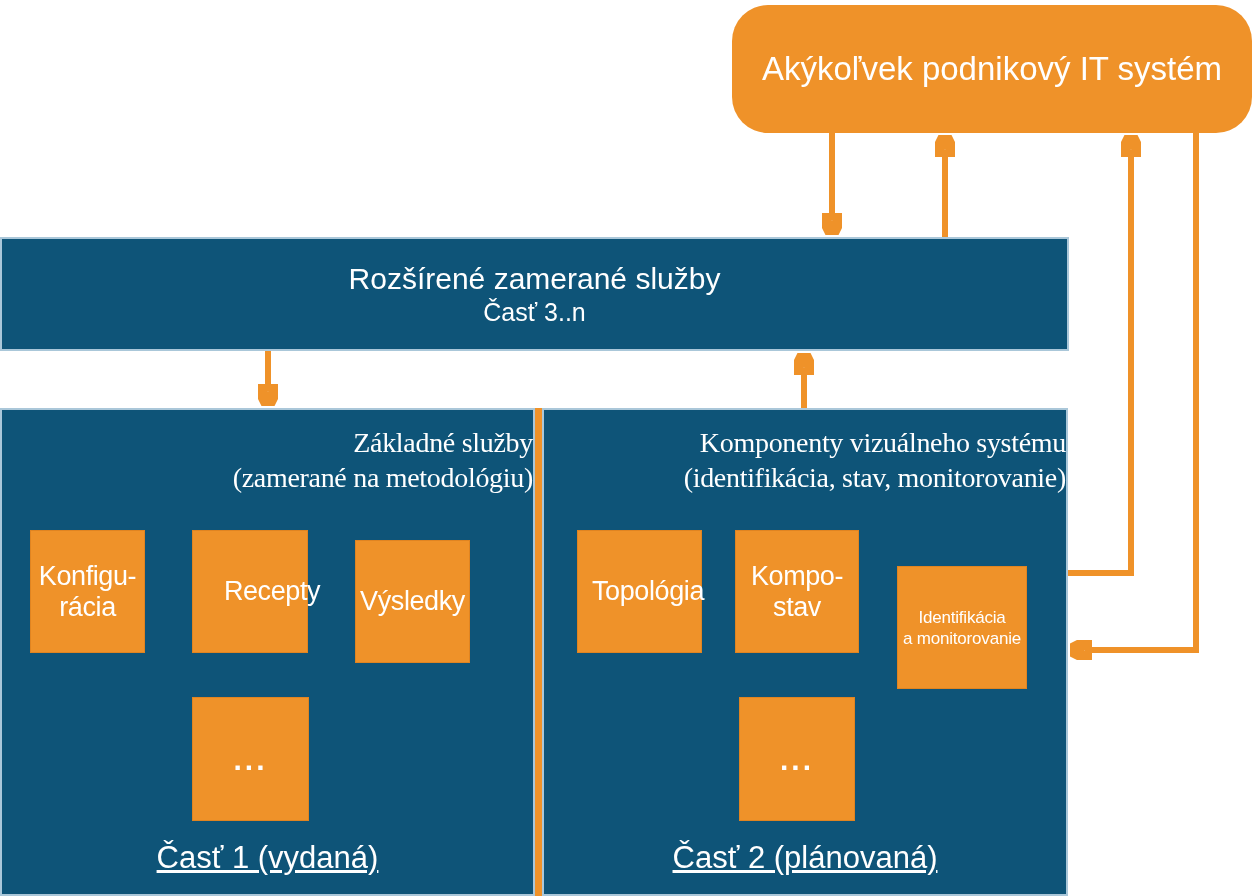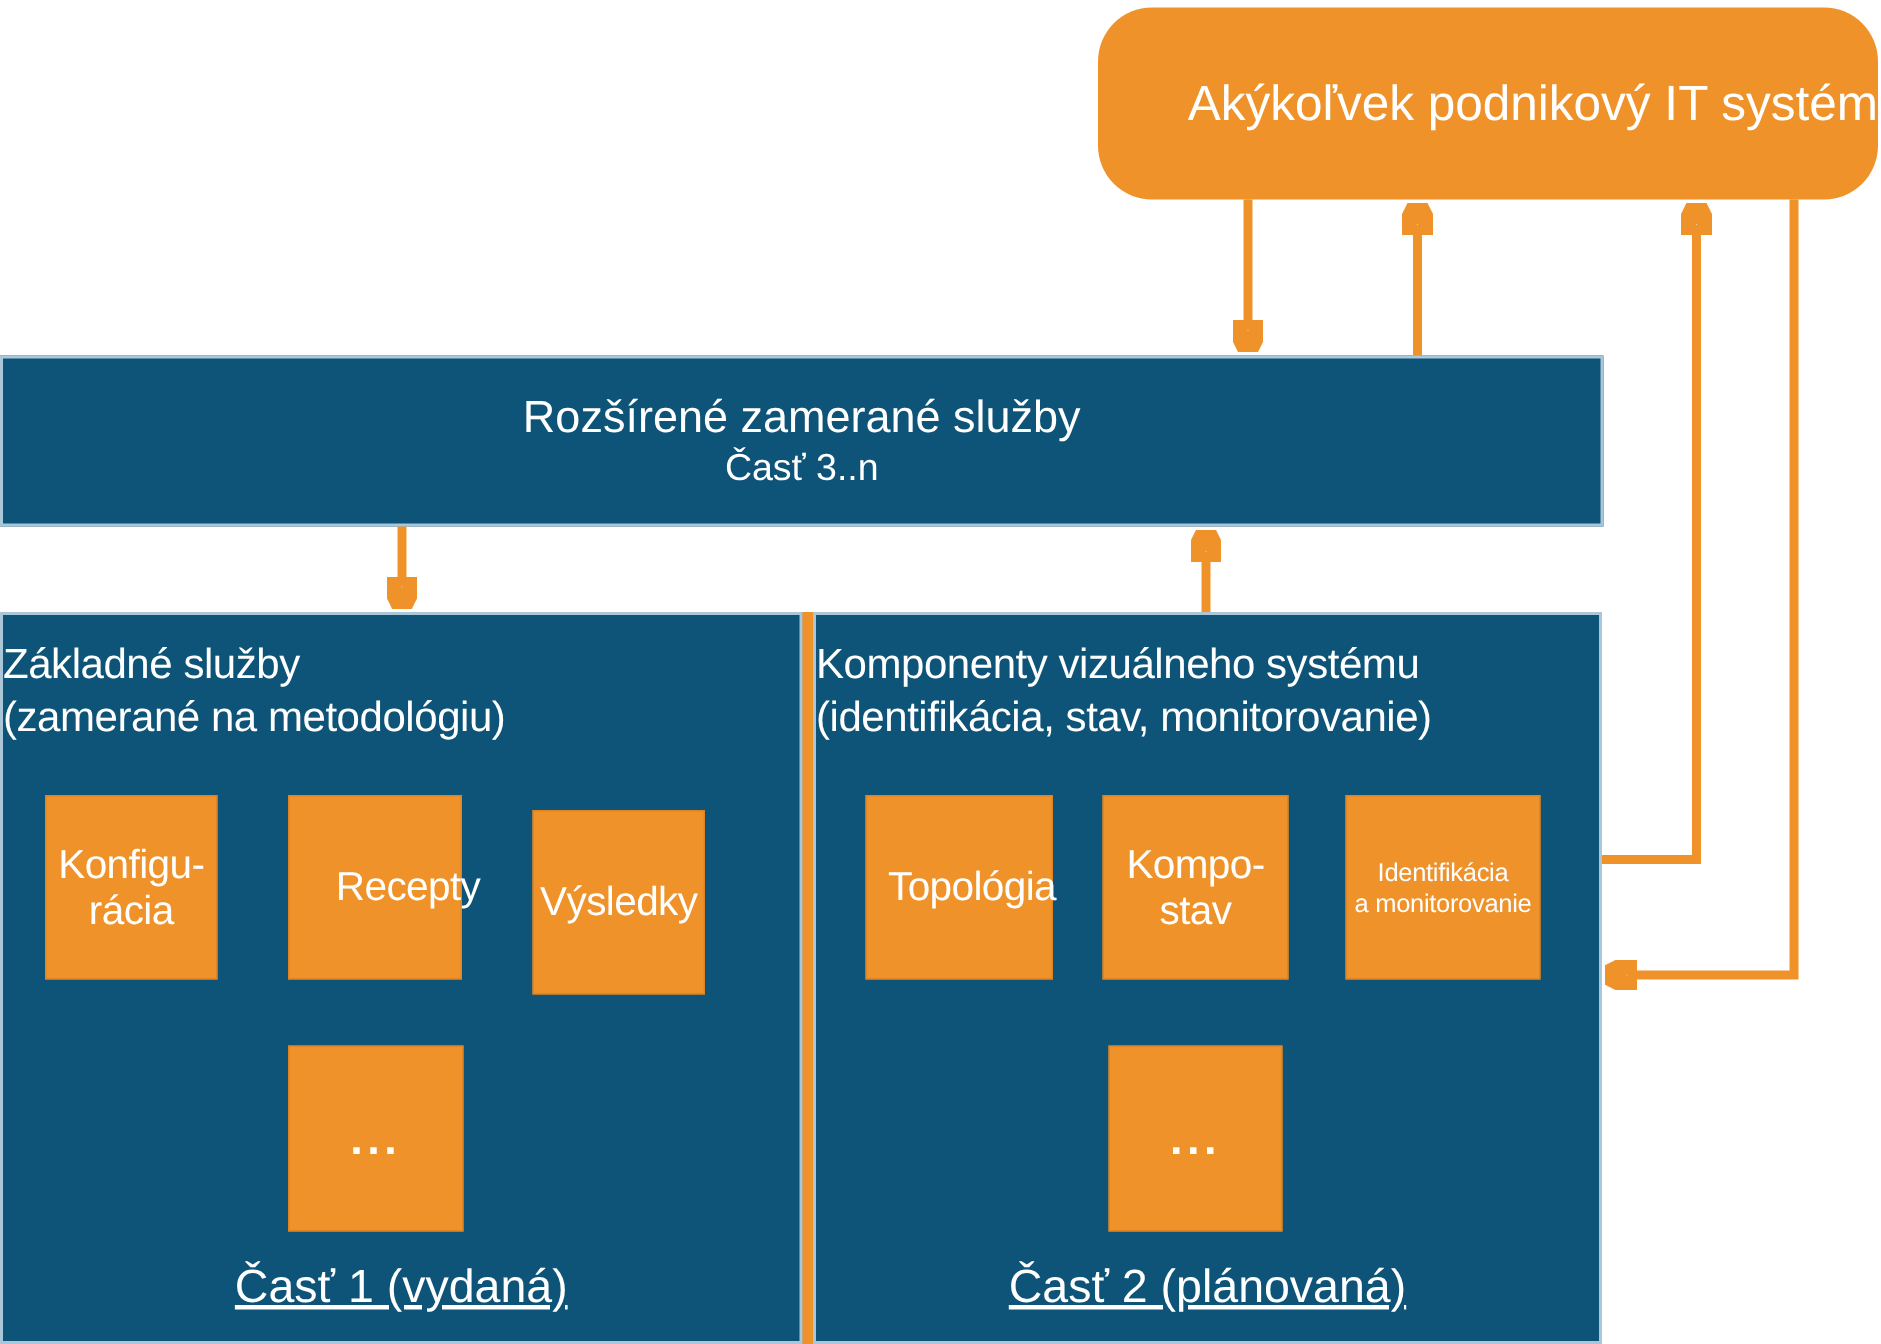--- a/index.html
+++ b/index.html
@@ -18,21 +18,21 @@
     overflow: hidden;
     font-family: "Liberation Sans", sans-serif;
     background: var(--background);
   }
   .it-box {
     position: absolute;
     left: 732px; top: 5px;
     width: 520px; height: 128px;
     background: var(--orange);
     border-radius: 36px;
-    display: flex; align-items: center; justify-content: flex-end;
+    display: flex; align-items: center; justify-content: center;
     color: var(--text-white);
     font-size: 33px;
     white-space: nowrap;
   }
   .bar {
     position: absolute;
     left: 0; top: 237px;
     width: 1069px; height: 114px;
     background: var(--blue);
     border: 2px solid var(--blue-border);
@@ -54,39 +54,40 @@
   .panel.right { left: 542px; width: 526px; }
   .divider {
     position: absolute;
     left: 535px; top: 408px;
     width: 7px; height: 488px;
     background: var(--orange);
   }
   .panel-title {
     margin-top: 15px;
     width: 100%;
-    text-align: left;
+    text-align: right;
     font-size: 28px;
     line-height: 35px;
     letter-spacing: -0.3px;
+    font-family: Liberation Serif, serif;
   }
   .obox {
     position: absolute;
     background: var(--orange);
     border: 1px solid var(--orange-border);
     box-sizing: border-box;
     display: flex; align-items: center; justify-content: center;
     text-align: center;
     color: var(--text-white);
     font-size: 27px;
     line-height: 31px;
     letter-spacing: -0.4px;
     white-space: pre-line;
   }
-  .obox.fine { font-size: 17px; line-height: 21px; letter-spacing: -0.2px; }
+  .obox.fine { font-size: 17px; line-height: 21px; letter-spacing: -0.2px; margin-top: 36px; }
   .obox.dots { font-size: 30px; font-weight: bold; letter-spacing: 3px; }
   .part-label {
     position: absolute;
     bottom: 18px;
     width: 100%;
     text-align: center;
     font-size: 31px;
     text-decoration: underline;
   }
   .arrows {

